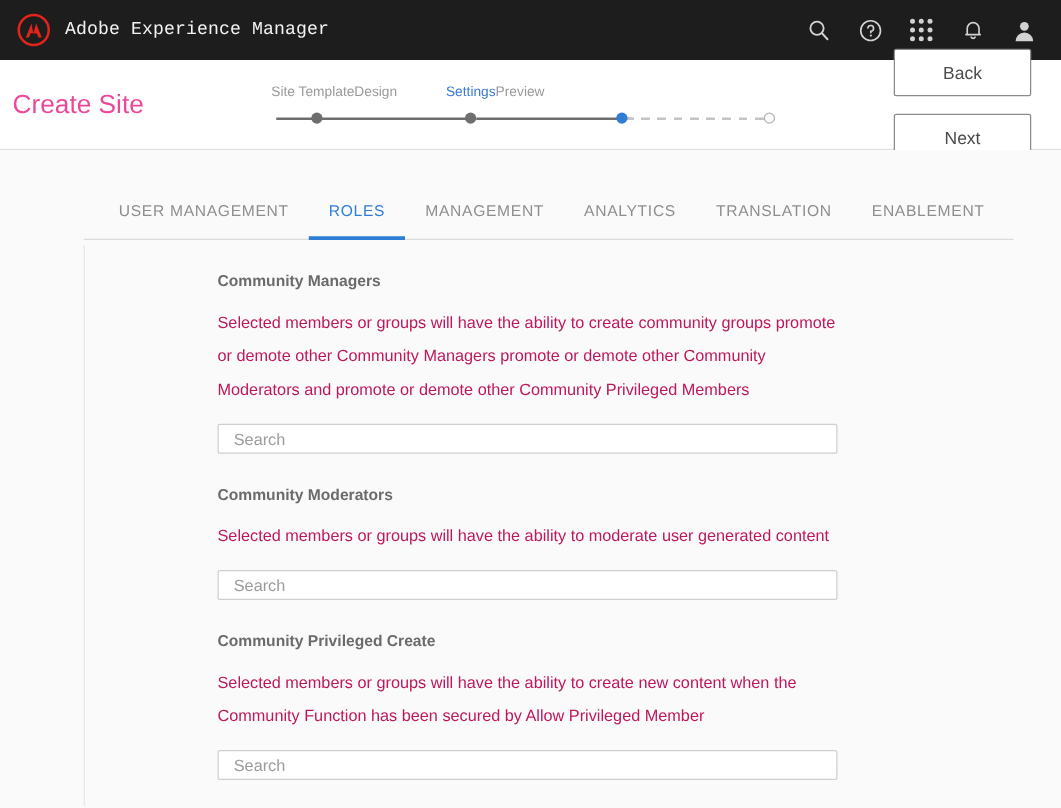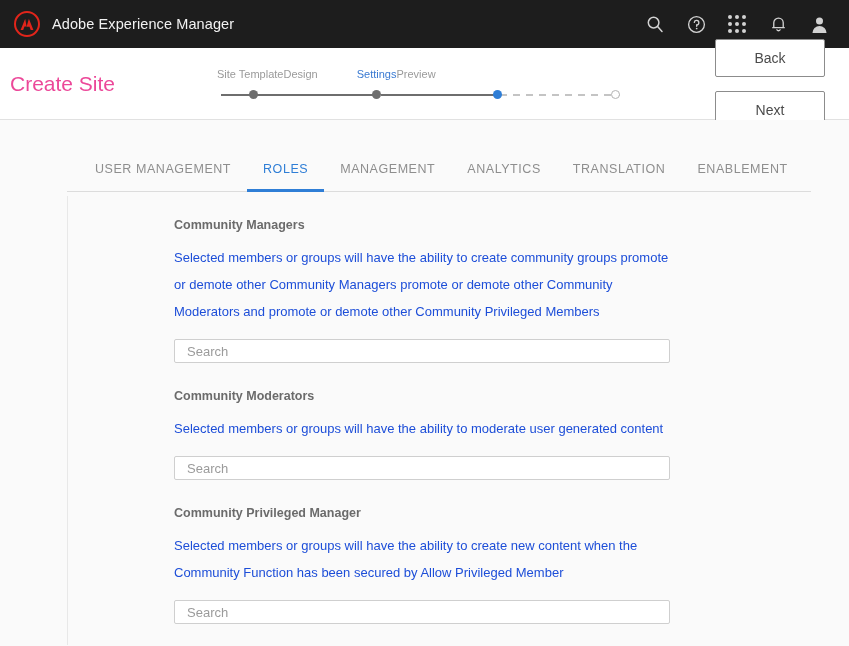--- a/index.html
+++ b/index.html
@@ -17,20 +17,21 @@
   }
 
   
   .topbar {
     height: 48px;
     background: #1d1d1d;
     display: flex;
     align-items: center;
     padding: 0 14px;
     box-sizing: border-box;
+    font-family: Liberation Mono, monospace;
   }
   .brand {
     display: flex;
     align-items: center;
     gap: 12px;
   }
   .adobe-logo {
     width: 26px;
     height: 26px;
     border-radius: 50%;
@@ -200,21 +201,21 @@
   }
   .field-group { margin-bottom: 26px; }
   .field-label {
     font-size: 12.5px;
     font-weight: bold;
     color: #6b6b6b;
     margin-bottom: 12px;
   }
   .field-desc {
     font-size: 13px;
-    color: #1d4ed8;
+    color: #be185d;
     line-height: 27px;
     max-width: 500px;
     margin-bottom: 14px;
   }
   .search-input {
     width: 496px;
     height: 24px;
     border: 1px solid #cfcfcf;
     background: #fff;
     border-radius: 2px;
@@ -341,20 +342,20 @@
         <input class="search-input" type="text" placeholder="Search" style="">
       </div>
 
       <div class="field-group">
         <div class="field-label">Community Moderators</div>
         <div class="field-desc">Selected members or groups will have the ability to moderate user generated content</div>
         <input class="search-input" type="text" placeholder="Search" style="">
       </div>
 
       <div class="field-group">
-        <div class="field-label">Community Privileged Manager</div>
+        <div class="field-label">Community Privileged Create</div>
         <div class="field-desc">Selected members or groups will have the ability to create new content when the Community Function has been secured by Allow Privileged Member</div>
         <input class="search-input" type="text" placeholder="Search" style="">
       </div>
 
     </div>
   </div>
 </div>
 
 </body></html>

